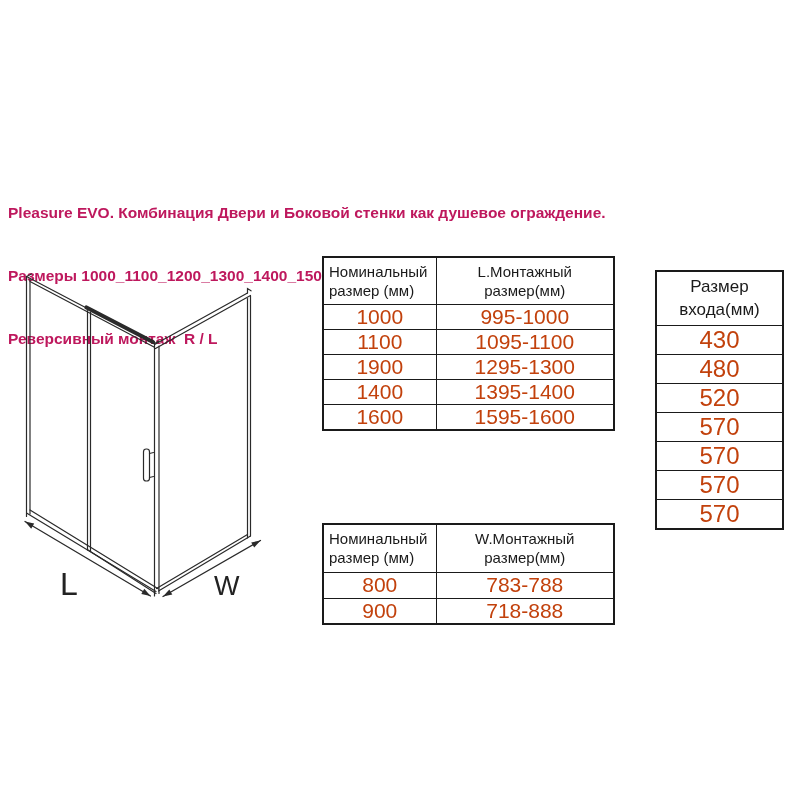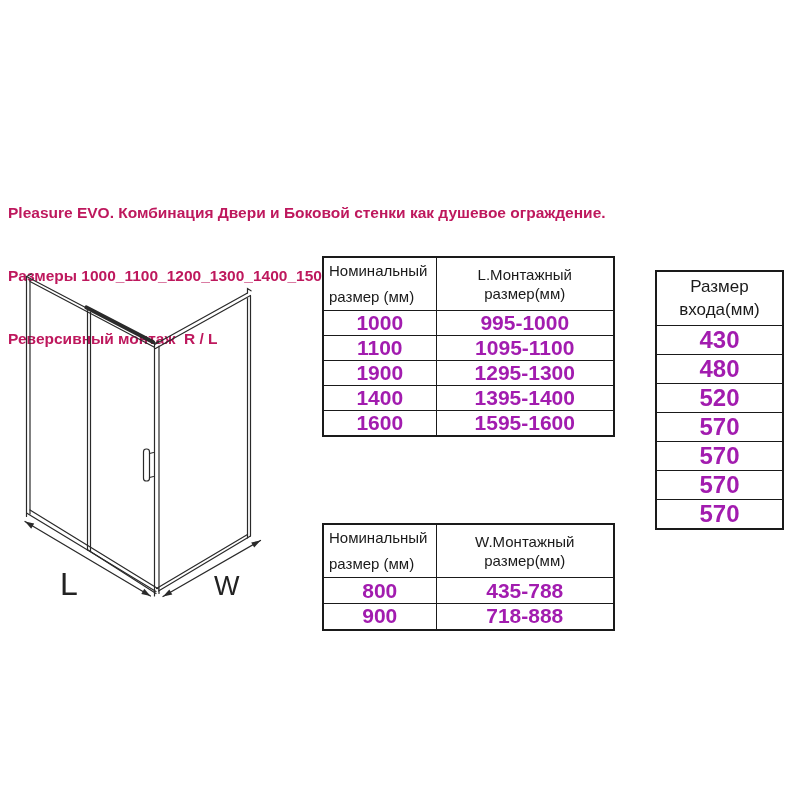--- a/index.html
+++ b/index.html
@@ -19,30 +19,30 @@
     border:2px solid #1a1a1a; background:#fff;
   }
   table.spec th, table.spec td { border:1.5px solid #1a1a1a; vertical-align:middle; }
 
   #length-table { left:322px; top:256px; width:291px; }
   #width-table  { left:322px; top:523px; width:291px; }
   #entrance-table { left:655px; top:270px; width:129px; }
 
   th.h-left {
     text-align:left; padding-left:5px; font-weight:400;
-    font-size:15px; line-height:26px; white-space:pre-line; height:47px;margin-left:44px;
+    font-size:15px; line-height:19px; white-space:pre-line; height:47px;margin-left:44px;
   }
   th.h-center {
     font-weight:400;
     font-size:15px; line-height:19px; white-space:pre-line; height:47px;
   }
   #entrance-table th.h-center { font-size:17px; line-height:23px; height:54px; }
   #width-table th { height:48px; }
 
-  td.value { text-align:center; font-size:21px; font-weight:700; color:#a21caf; }
+  td.value { text-align:center; font-size:21px; font-weight:400; color:#c2410c; }
   #length-table td.value { height:24.5px; }
   #entrance-table td.value { height:23.5px; font-size:24px; }
   #width-table td.value { height:26px; }
 </style>
 </head>
 <body>
 
 <div class="title-block">
   <div>Pleasure EVO. Комбинация Двери и Боковой стенки как душевое ограждение.</div>
   <div>Размеры 1000_1100_1200_1300_1400_1500_1600 x 800_900</div>
@@ -181,20 +181,20 @@
     <tr>
       <th class="h-left">Номинальный
 размер (мм)</th>
       <th class="h-center">W.Монтажный
 размер(мм)</th>
     </tr>
   </thead>
   <tbody>
     <tr>
       <td class="value">800</td>
-      <td class="value">435-788</td>
+      <td class="value">783-788</td>
     </tr>
     <tr>
       <td class="value">900</td>
       <td class="value">718-888</td>
     </tr>
   </tbody>
 </table>
 
 </body></html>

